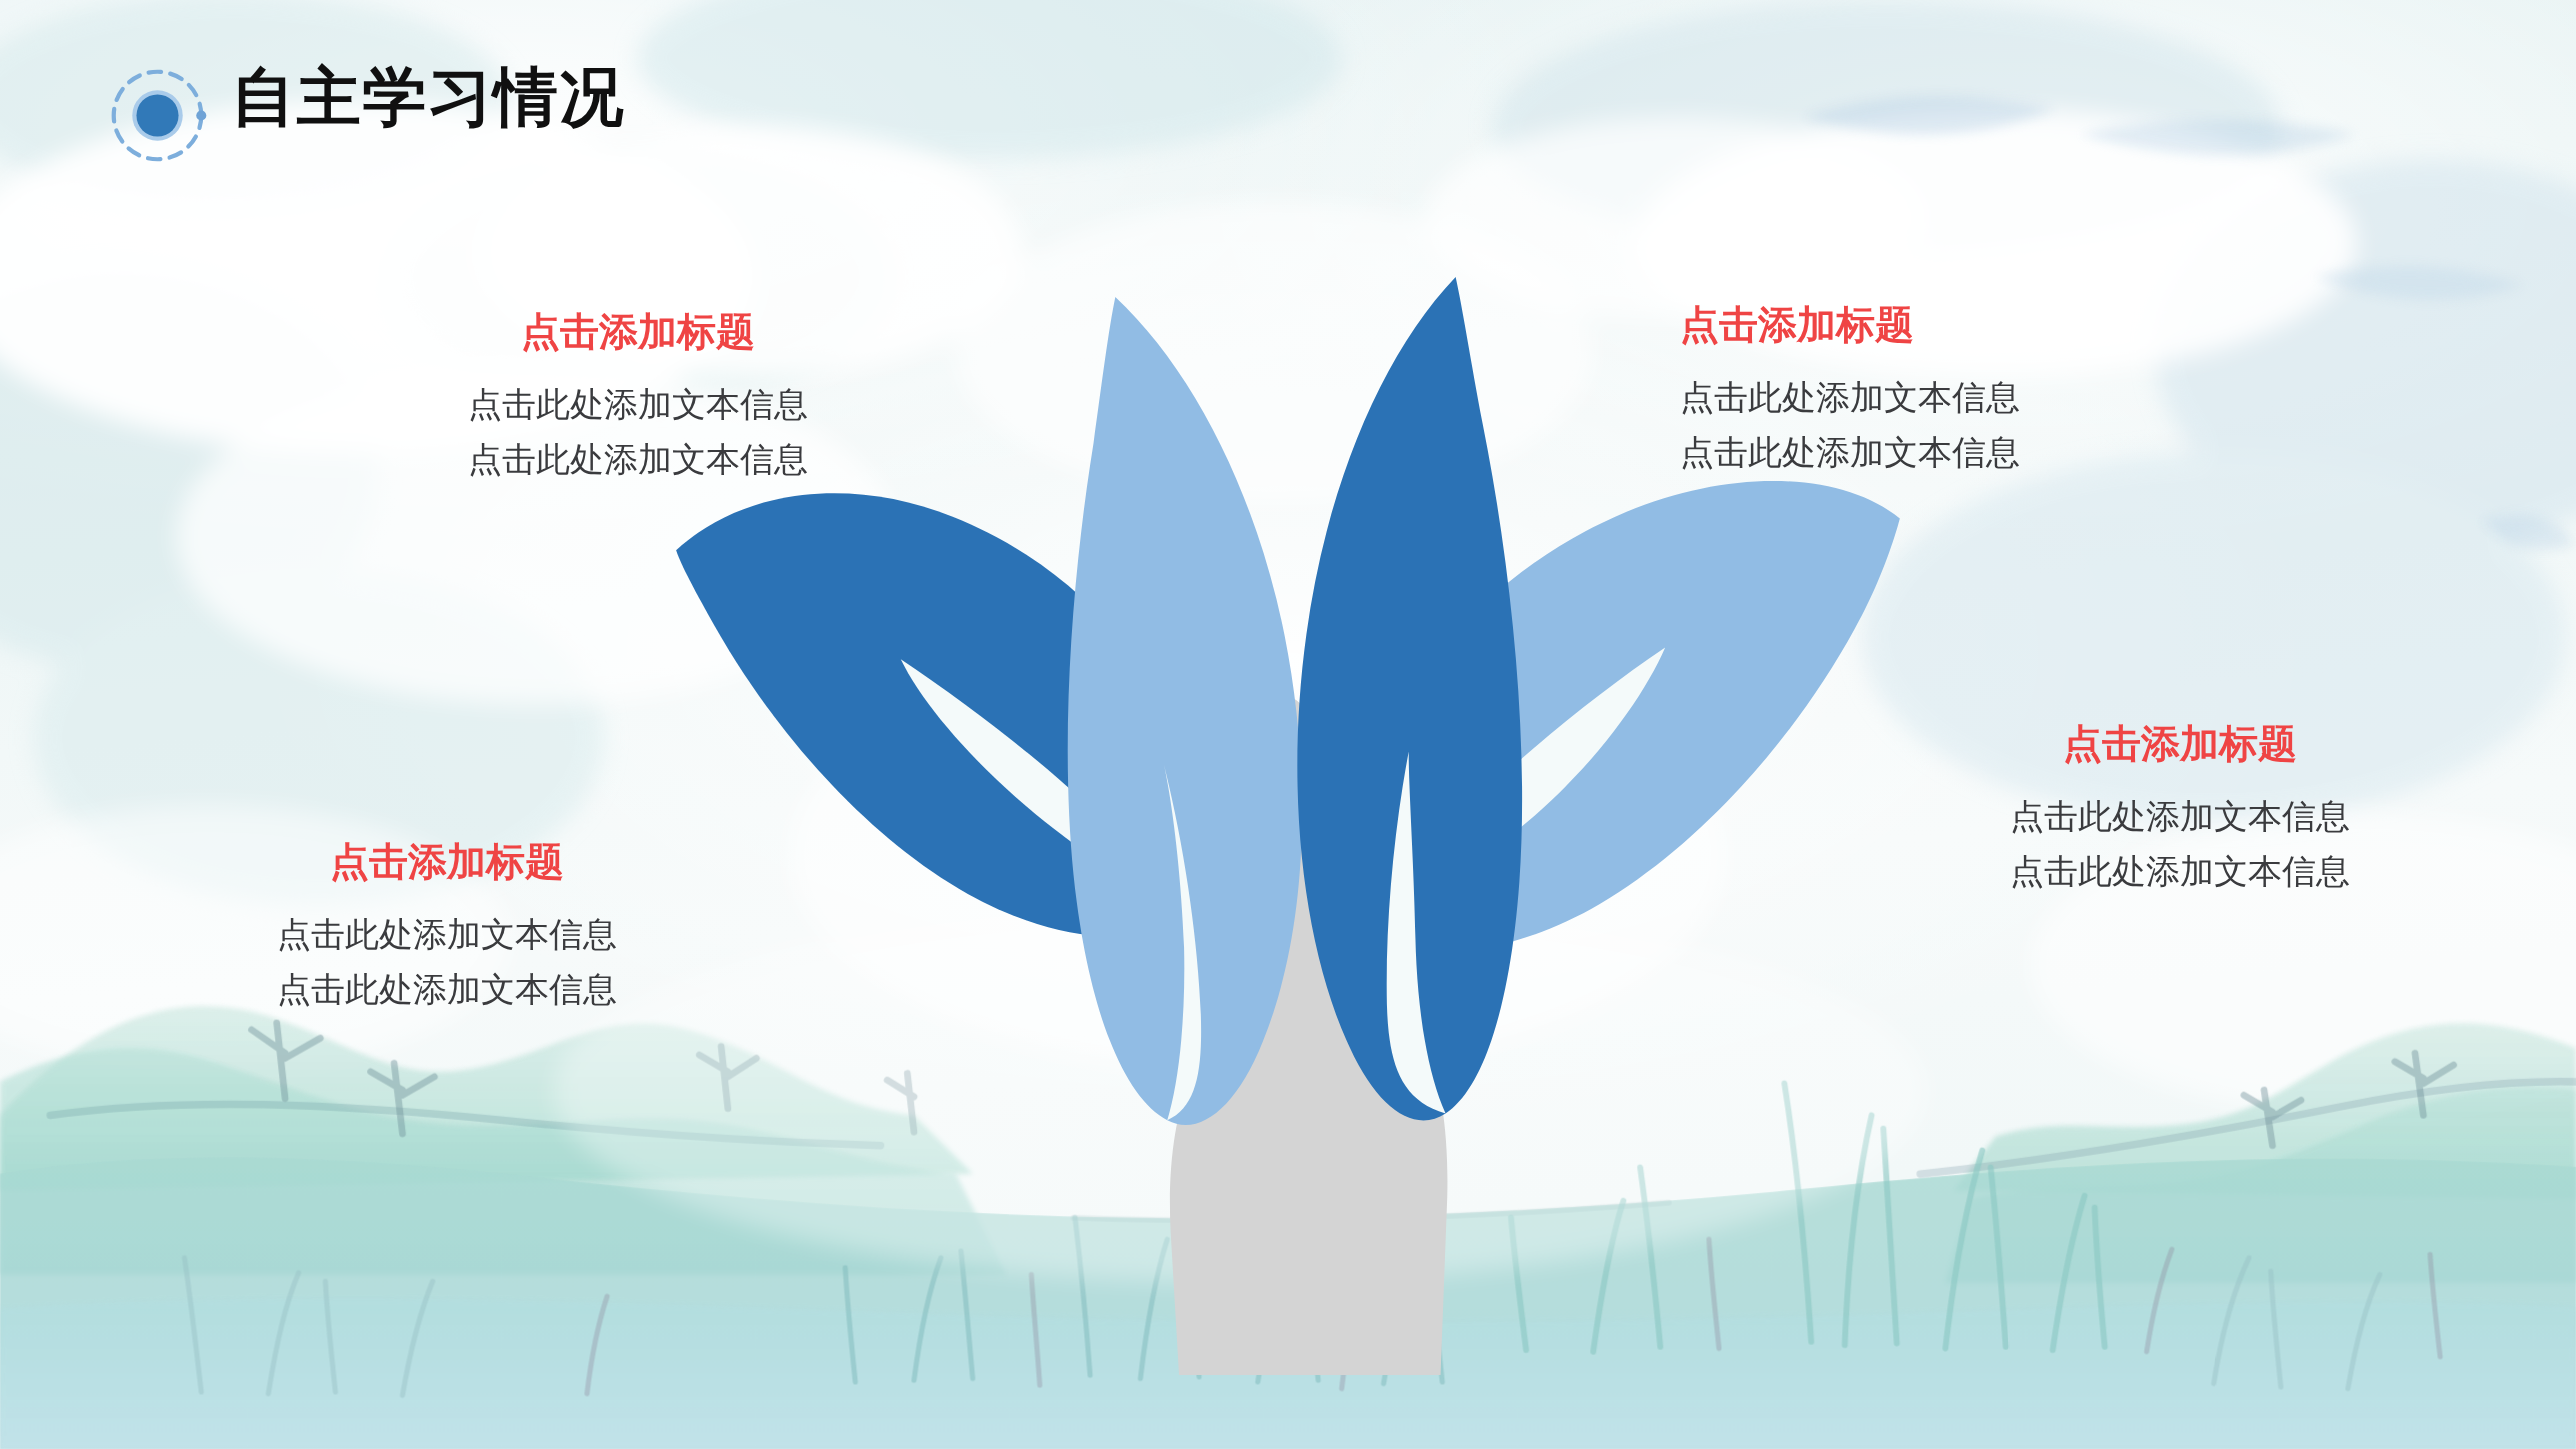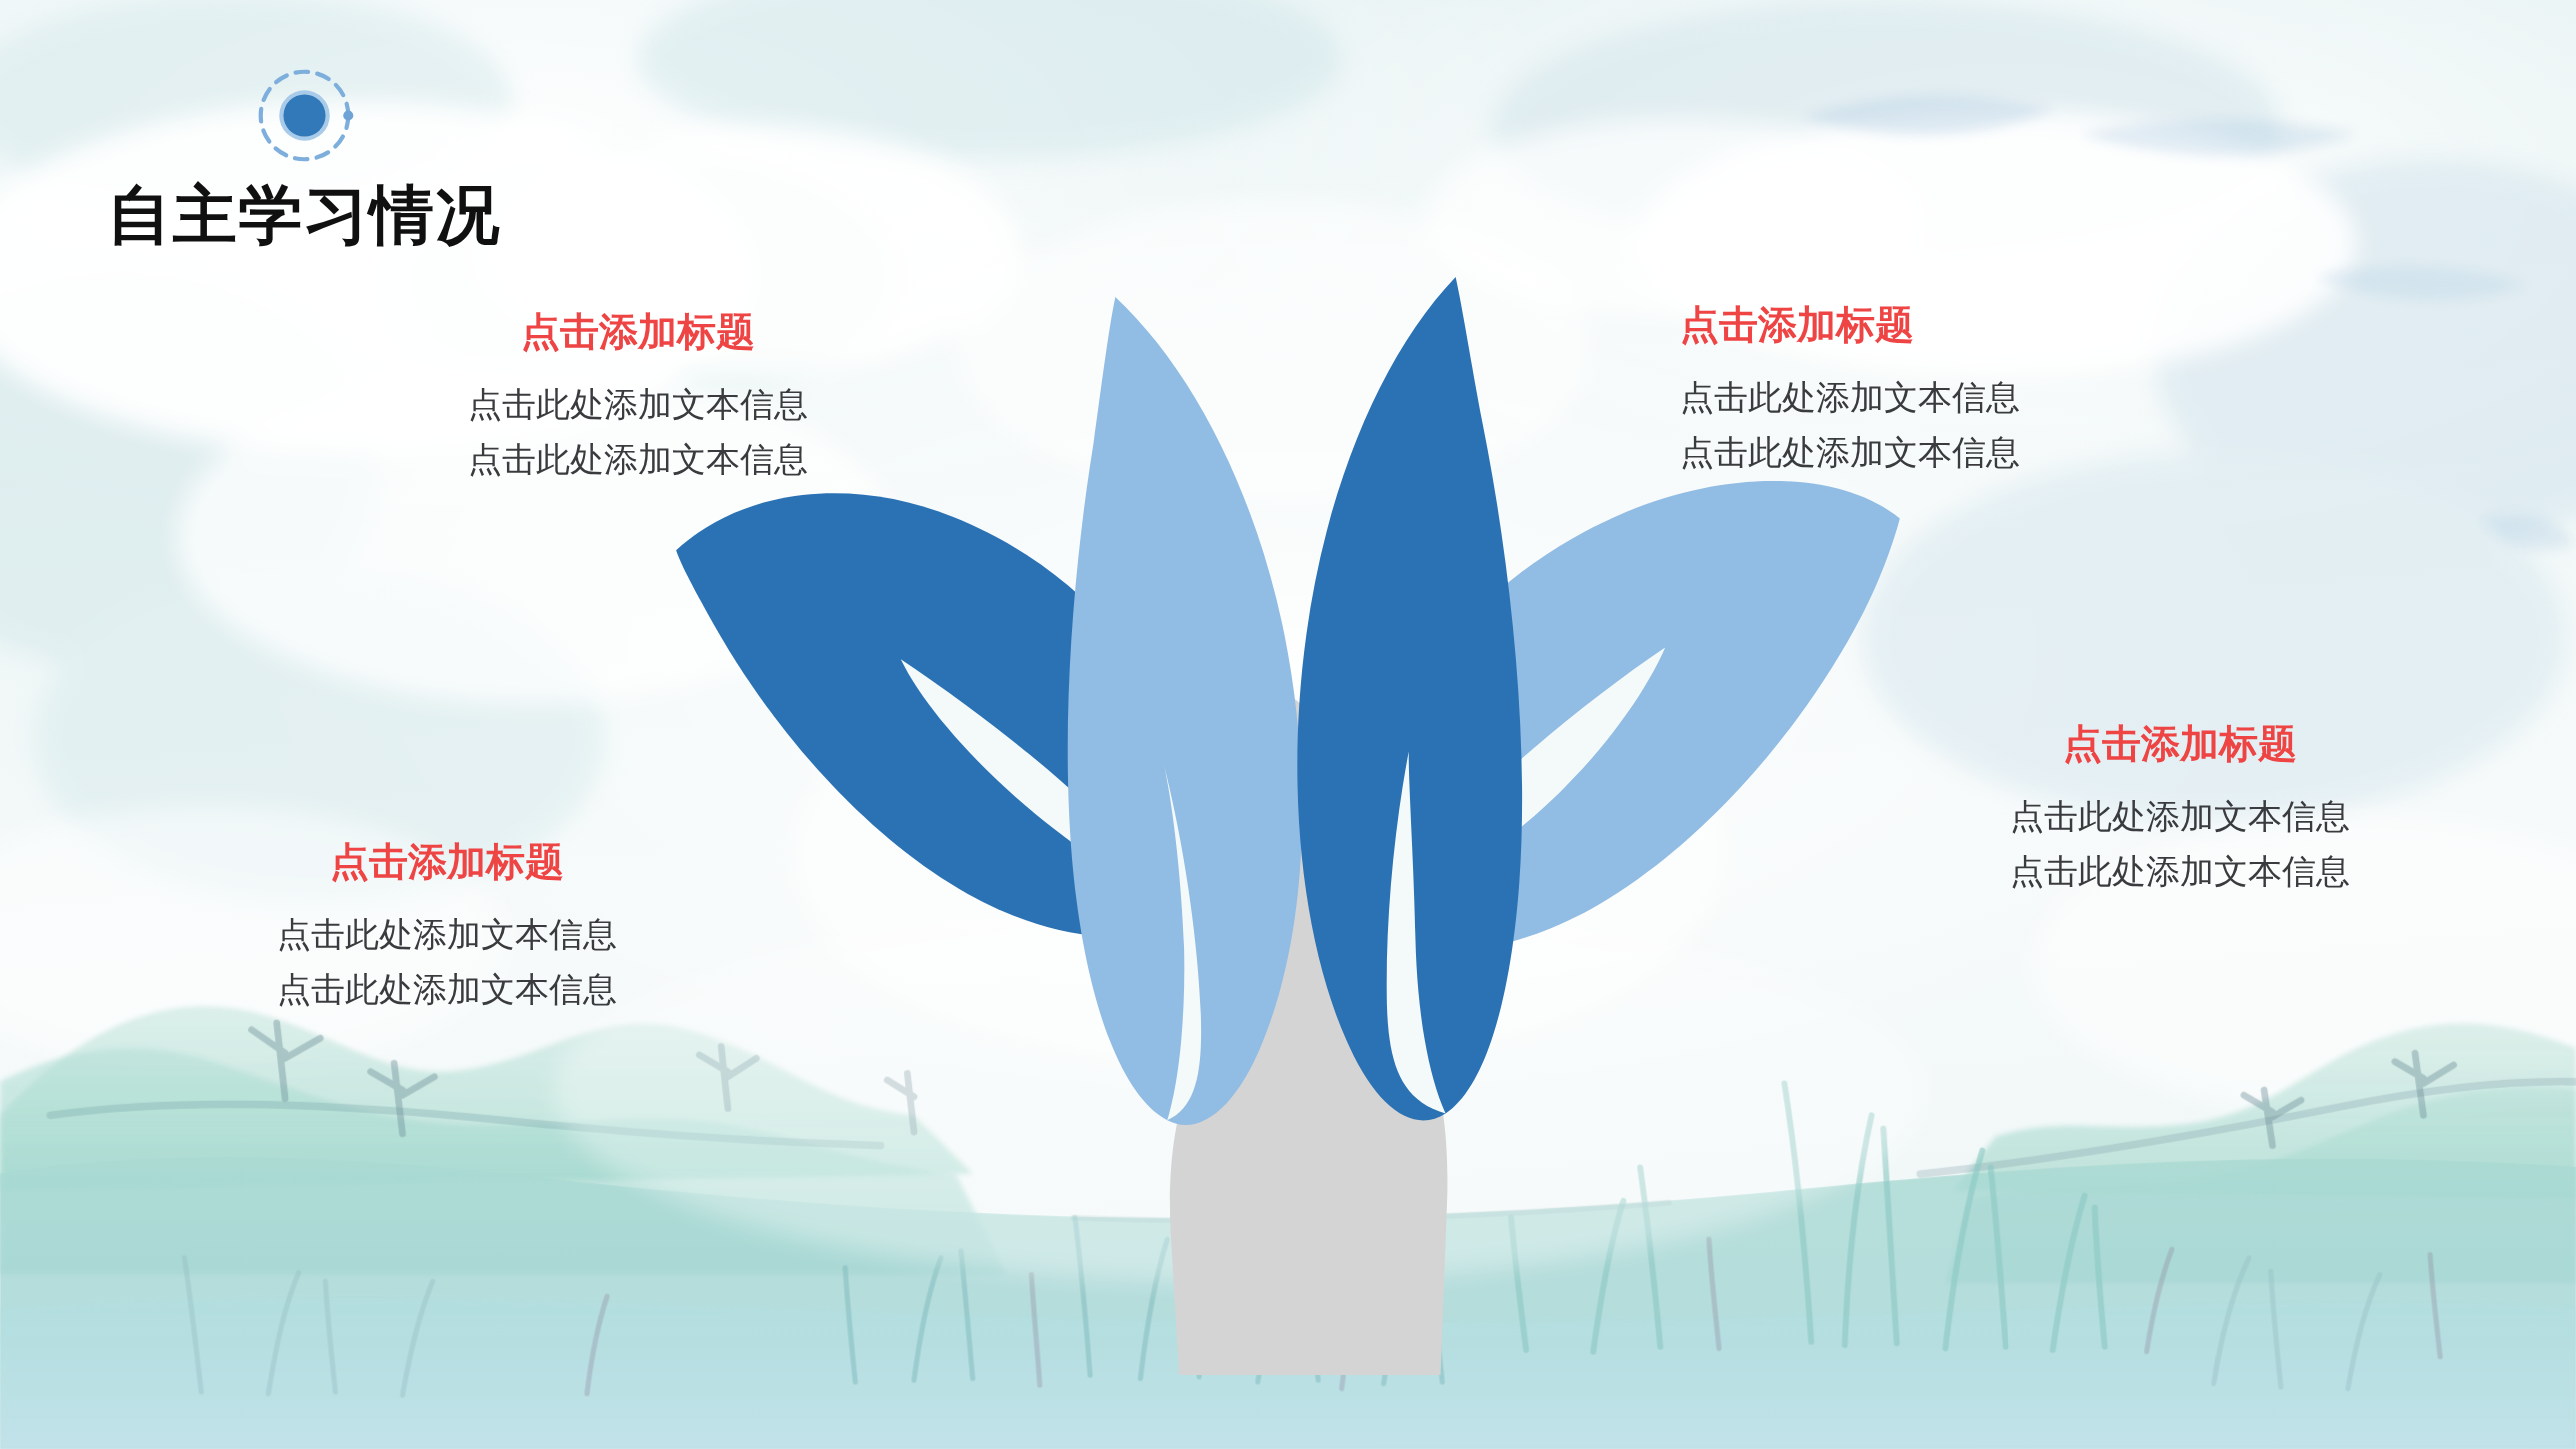--- a/index.html
+++ b/index.html
@@ -15,21 +15,21 @@
     position:absolute;inset:0;
     background:
       radial-gradient(ellipse 60% 40% at 20% 10%, rgba(255,255,255,.95) 0%, rgba(255,255,255,0) 70%),
       radial-gradient(ellipse 45% 35% at 78% 14%, rgba(255,255,255,.92) 0%, rgba(255,255,255,0) 72%),
       radial-gradient(ellipse 55% 45% at 50% 45%, rgba(255,255,255,.85) 0%, rgba(255,255,255,0) 75%),
       linear-gradient(175deg,#e6f2f3 0%,#eaf4f4 22%,#f2f8f8 45%,#f6fafa 60%,#eef6f6 100%);
   }
   .bg-svg{position:absolute;inset:0;width:100%;height:100%;}
 
   
-  .header{position:absolute;left:107px;top:65px;display:flex;align-items:center;gap:17px;flex-direction:column;}
+  .header{position:absolute;left:107px;top:65px;display:flex;gap:23px;}
   .title-icon{position:relative;width:101px;height:101px;flex:0 0 auto;}
   .title-icon svg{display:block;width:101px;height:101px;}
   .title-text{
     font-size:64px;font-weight:700;color:#101010;letter-spacing:1.7px;
     line-height:1;white-space:nowrap;
     font-family:"DejaVu Sans","Liberation Sans",sans-serif;
   }
 
   
   .plant{position:absolute;left:676px;top:277px;width:1224px;height:1098px;}

